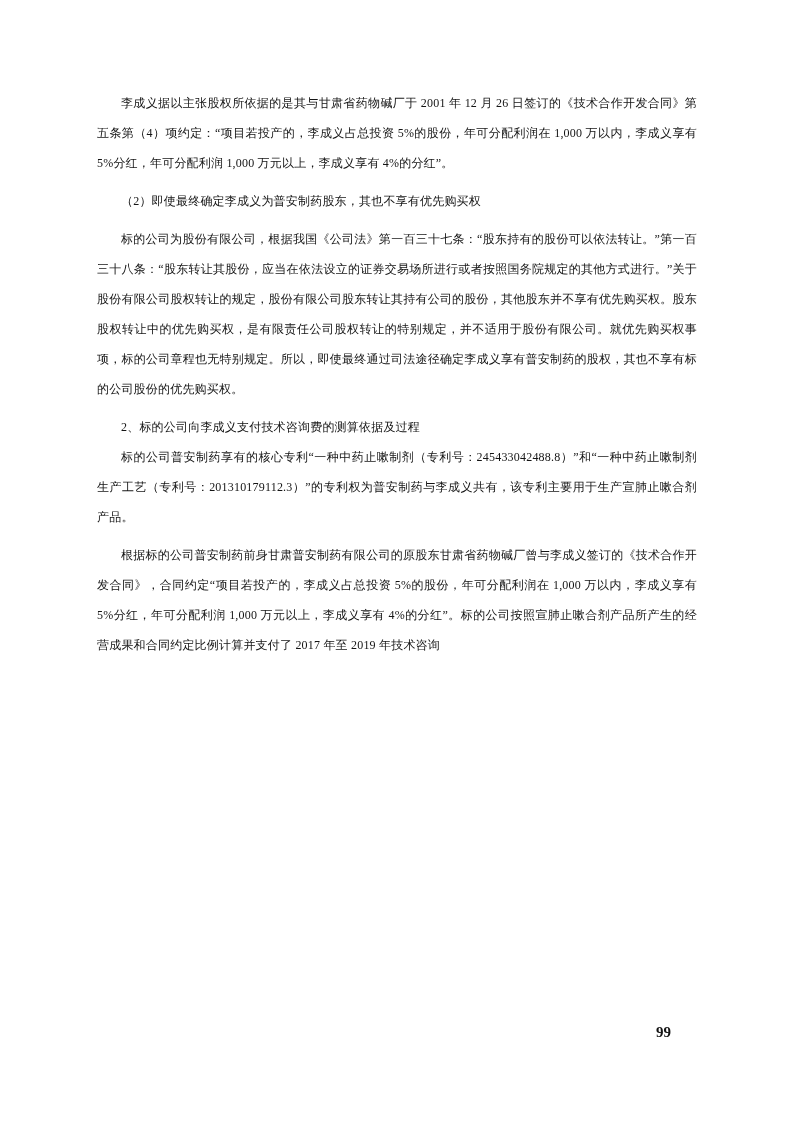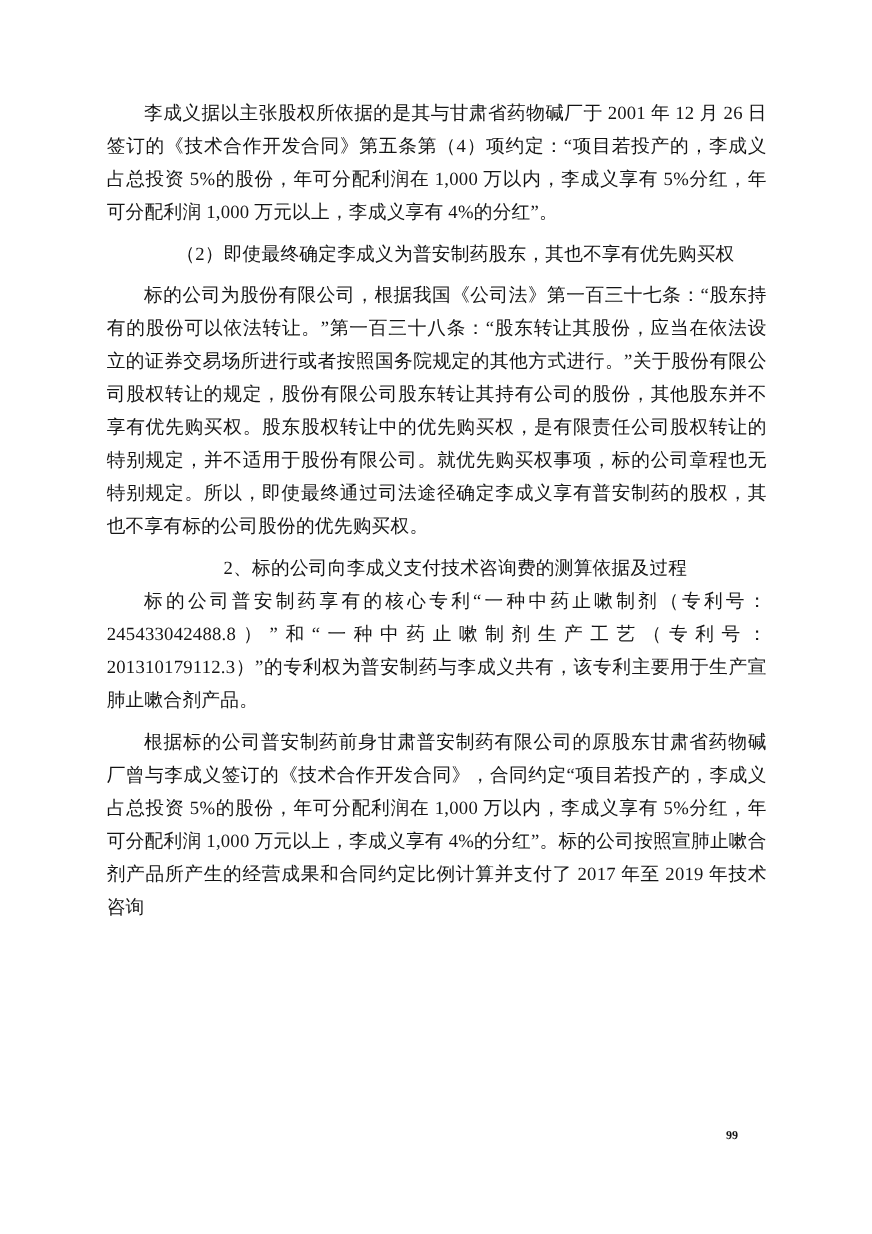--- a/index.html
+++ b/index.html
@@ -16,43 +16,43 @@
     color: #141414;
     overflow: hidden;
   }
   .page {
     position: absolute;
     left: 97px;
     top: 88px;
     width: 600px;
   }
   .para {
-    font-size: 17px;
+    font-size: 12px;
     line-height: 30px;
     text-align: justify;
     text-indent: 2em;
     margin: 0 0 8px 0;
     letter-spacing: 0.2px;
     word-break: normal;
   }
   .para.heading {
-    text-align: center;
+    text-align: left;
   }
   .para.heading-9 {
     margin-top: 5px;
     margin-bottom: 0;
   }
   .para.last {
     margin-bottom: 0;
   }
   .page-number {
     position: absolute;
     top: 1022px;
     right: 122px;
-    font-size: 11px;
+    font-size: 15px;
     font-weight: bold;
     line-height: 20px;
   }
 </style>
 </head>
 <body>
 
 <div class="page">
   <p class="para">李成义据以主张股权所依据的是其与甘肃省药物碱厂于 2001 年 12 月 26 日签订的《技术合作开发合同》第五条第（4）项约定：“项目若投产的，李成义占总投资 5%的股份，年可分配利润在 1,000 万以内，李成义享有 5%分红，年可分配利润 1,000 万元以上，李成义享有 4%的分红”。</p>
   <p class="para heading">（2）即使最终确定李成义为普安制药股东，其也不享有优先购买权</p>

